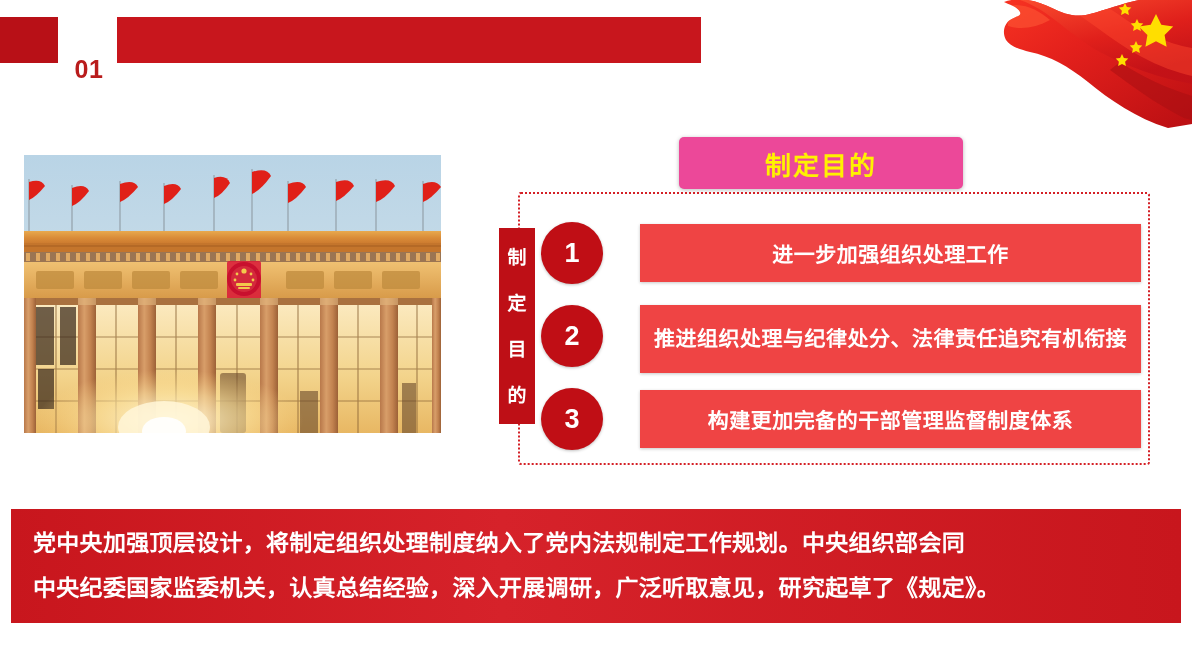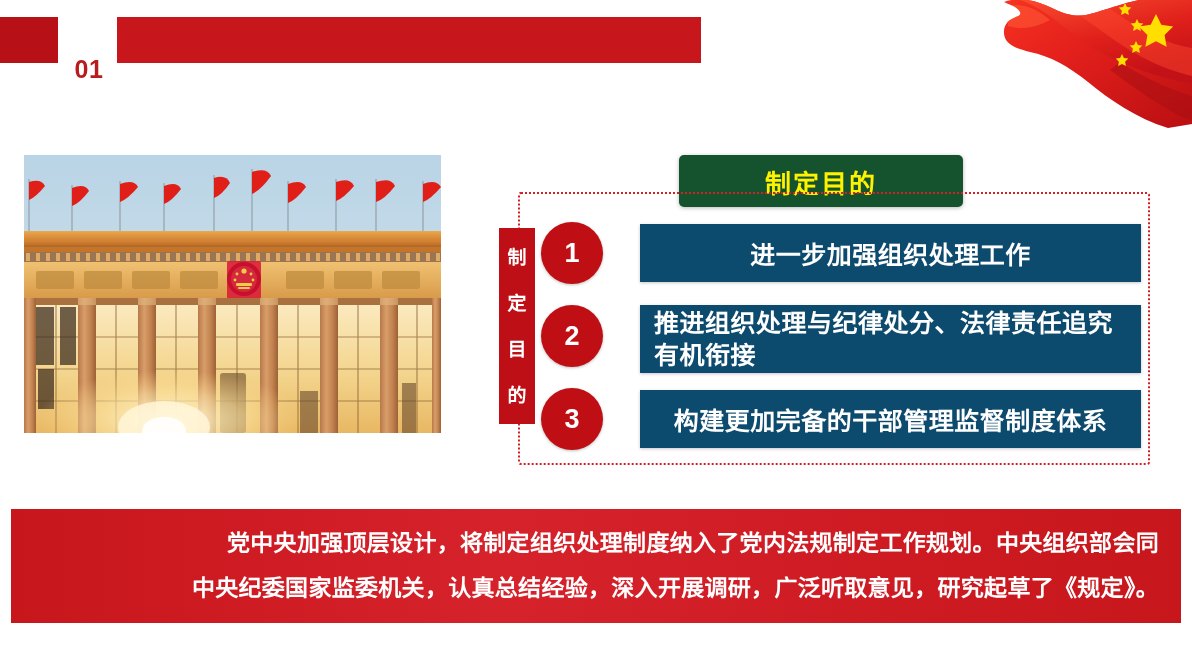--- a/index.html
+++ b/index.html
@@ -85,24 +85,24 @@
     height: 278px;
     overflow: hidden;
     border: 0;
   }
   .photo svg { display: block; }
 
   
   .purpose-banner {
     position: absolute;
     left: 679px;
-    top: 155px;
+    top: 137px;
     width: 284px;
     height: 52px;
-    background: #14532d;
+    background: #ec4899;
     border-radius: 5px;
     box-shadow: 0 1px 4px rgba(0,0,0,0.28);
     display: flex;
     align-items: center;
     justify-content: center;
   }
   .purpose-banner span {
     color: #FFF200;
     font-size: 26px;
     font-weight: bold;
@@ -170,27 +170,27 @@
     justify-content: center;
     box-shadow: 0 1px 3px rgba(0,0,0,0.25);
   }
 
   .gbox {
     position: absolute;
     left: 99px;
     top: 2px;
     width: 501px;
     height: 58px;
-    background: #0c4a6e;
+    background: #ef4444;
     box-shadow: 0 1px 3px rgba(0,0,0,0.22);
     box-sizing: border-box;
     display: flex;
     align-items: center;
     color: #ffffff;
-    font-size: 25px;
+    font-size: 21px;
     font-weight: bold;
     letter-spacing: 0.5px;
   }
   .gbox.center {
     justify-content: center;
     text-align: center;
   }
   .gbox.left {
     justify-content: flex-start;
     padding: 0 14px;
@@ -202,21 +202,21 @@
   
   .bottom-banner {
     position: absolute;
     left: 11px;
     top: 509px;
     width: 1170px;
     height: 114px;
     background: linear-gradient(90deg, #C8161D 0%, #D6222A 42%, #C8161D 100%);
     display: flex;
     flex-direction: column;
-    align-items: flex-end;
+    align-items: flex-start;
     justify-content: center;
     box-sizing: border-box;
     padding: 0 22px;
   }
   .bottom-banner p {
     margin: 0;
     color: #ffffff;
     font-size: 23px;
     font-weight: bold;
     line-height: 1.95;

